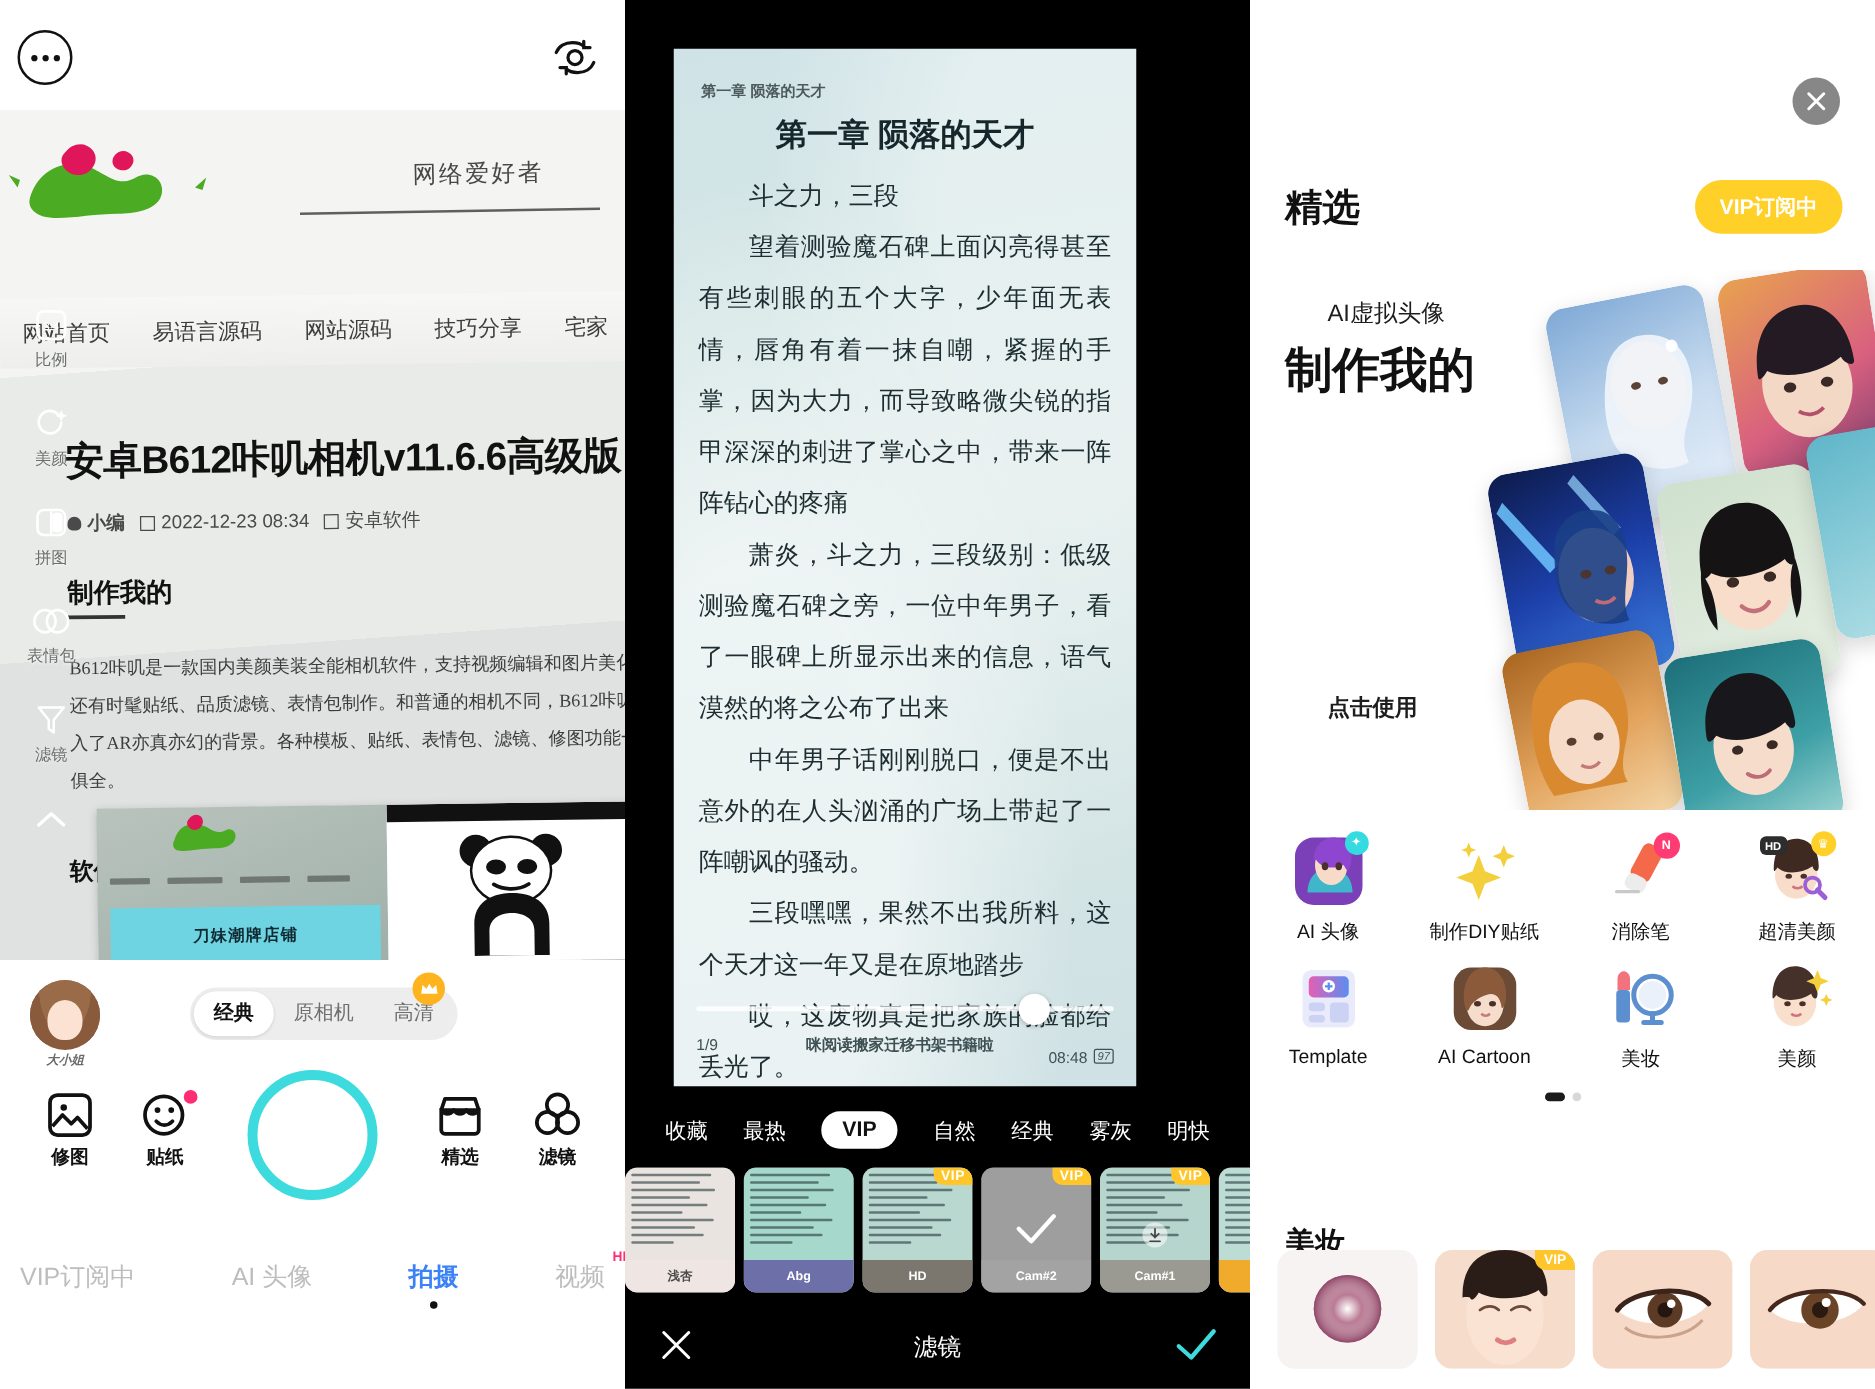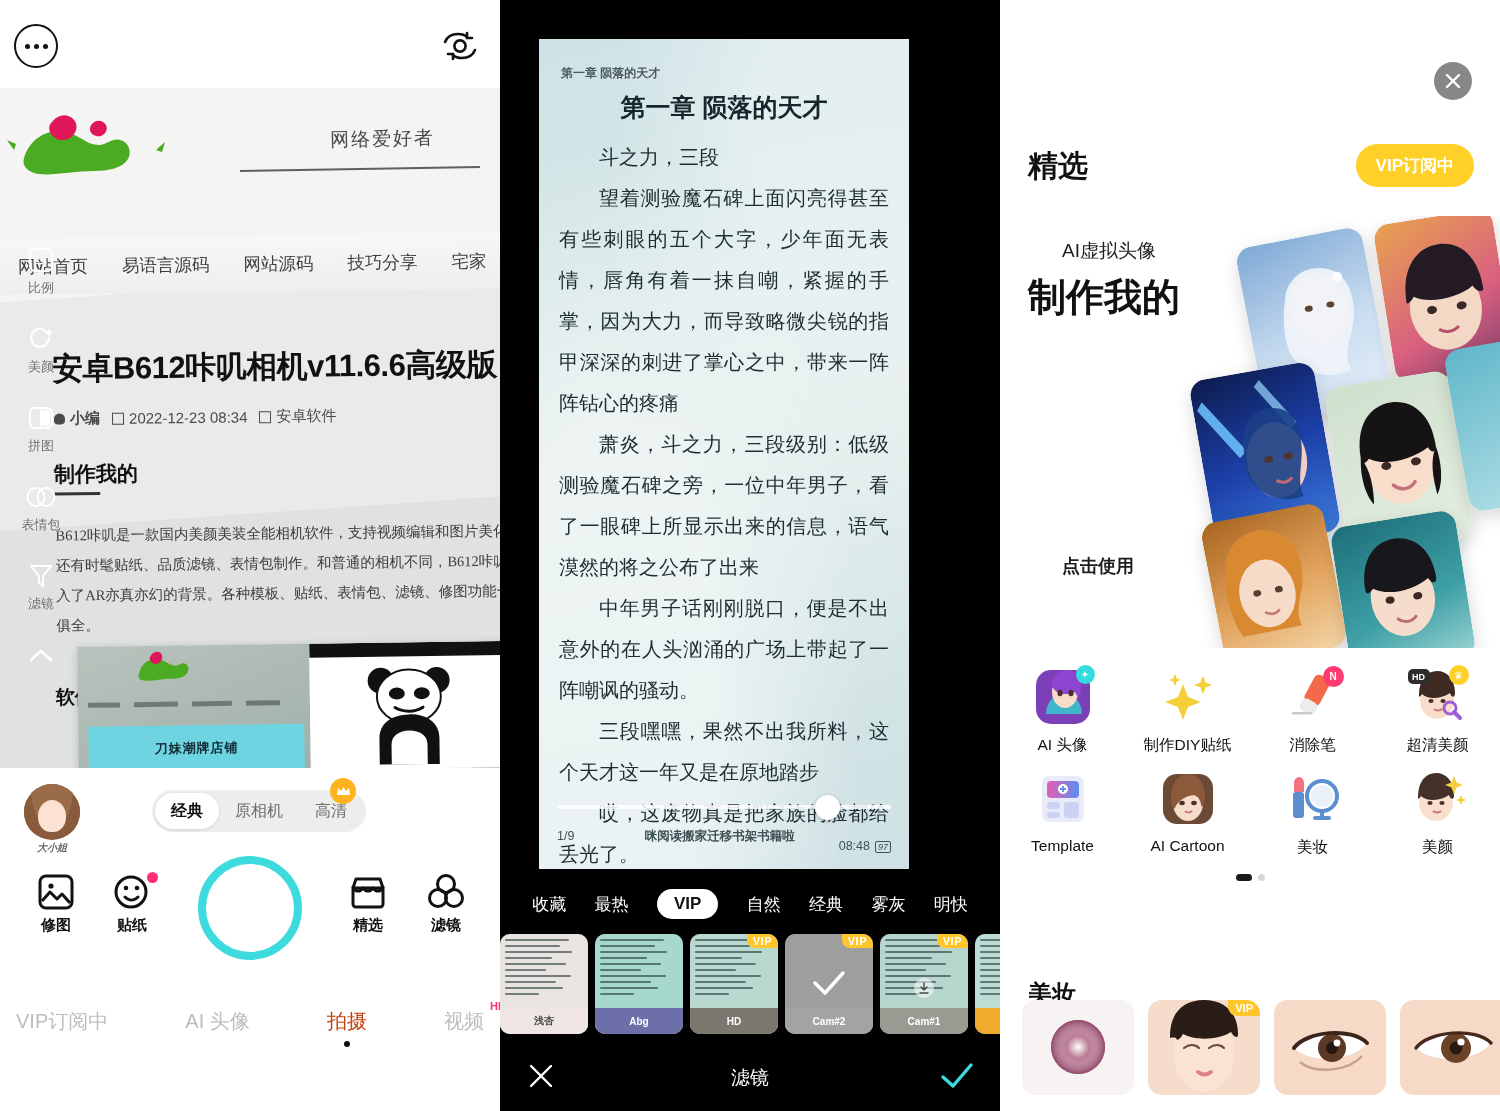--- a/index.html
+++ b/index.html
@@ -115,21 +115,21 @@
   .tool { position:absolute; top:14px; width:72px; text-align:center; }
   .tool .ti { height:48px; display:flex; align-items:center; justify-content:center; position:relative;}
   .tool .tl { font-size:15px; color:#111; margin-top:6px; font-weight:600;}
   .shutter {
     position:absolute; left:50%; top:2px; transform:translateX(-50%);
     width:104px;height:104px;border-radius:50%;border:8px solid #3ddbdd;background:#fff;
   }
   .dot-pink{position:absolute;right:10px;top:4px;width:11px;height:11px;border-radius:50%;background:#ff2e74;}
   .cc-tabs { position:relative; height:70px; display:flex; align-items:center; justify-content:space-between; padding:0 16px; }
   .cc-tabs .t { font-size:20px; color:#bdbdbd; position:relative; white-space:nowrap;}
-  .cc-tabs .t.active { color:#c2410c; font-weight:400; }
+  .cc-tabs .t.active { color:#3b82f6; font-weight:700; }
   .cc-tabs .t.active::after{content:"";position:absolute;left:50%;bottom:-12px;transform:translateX(-50%);width:6px;height:6px;border-radius:50%;background:#111;}
   .hd-sup{position:absolute;right:-22px;top:-8px;font-size:11px;font-weight:800;color:#ff2e74;}
 
   
   #panel-reader { width:500px; height:1111px; background:#000; position:relative; flex:0 0 500px; overflow:hidden; }
   .book {
     position:absolute; left:39px; top:39px; width:370px; height:830px;
     background:linear-gradient(170deg,#cfe3e6 0%, #d9e8e6 45%, #cfe1e4 100%);
     overflow:hidden;
   }
@@ -142,21 +142,21 @@
     position:absolute; left:20px; right:20px; top:98px; font-size:20px; line-height:41px;
     color:#1d2d31; font-family:"Liberation Serif",serif; text-align:justify;
   }
   .bk-text p { text-indent:2em; margin:0; }
   .bk-footer { position:absolute; left:18px; right:18px; bottom:16px; }
   .bk-track { position:relative; height:4px; background:rgba(255,255,255,.85); border-radius:2px; margin-bottom:10px;}
   .bk-knob { position:absolute; left:258px; top:-10px; width:25px; height:25px; border-radius:50%; background:#fff; box-shadow:0 1px 4px rgba(0,0,0,.25);}
   .bk-info { display:flex; align-items:center; font-size:12.5px; color:#3f5154; }
   .bk-info .pg{ width:44px; }
   .bk-info .mid{ flex:1; text-align:center; font-weight:700; }
-  .bk-info .tm{ display:flex; align-items:flex-end; gap:5px;margin-top:20px;}
+  .bk-info .tm{ display:flex; align-items:flex-start; gap:5px;margin-top:20px;}
   .batt { border:1px solid #3f5154; font-size:9px; padding:0 2px; border-radius:2px; }
   .split-ico { position:absolute; right:12px; bottom:42px; width:34px; height:24px; }
 
   .rd-tabs { position:absolute; left:0; right:0; top:882px; height:44px; display:flex; align-items:center; justify-content:space-around; padding:0 18px;}
   .rd-tabs .rt { font-size:17px; color:#fff; white-space:nowrap; }
   .rd-tabs .rt.active { background:#fff; color:#111; font-weight:700; border-radius:16px; padding:5px 17px; }
 
   .rd-strip { position:absolute; left:0; top:934px; height:105px; display:flex; gap:7px; padding-left:0; }
   .fchip { width:88px; height:100px; border-radius:10px; overflow:hidden; position:relative; flex:0 0 88px; background:#777;}
   .fchip .thumb { position:absolute; inset:0; padding:5px 5px 0; overflow:hidden;}

